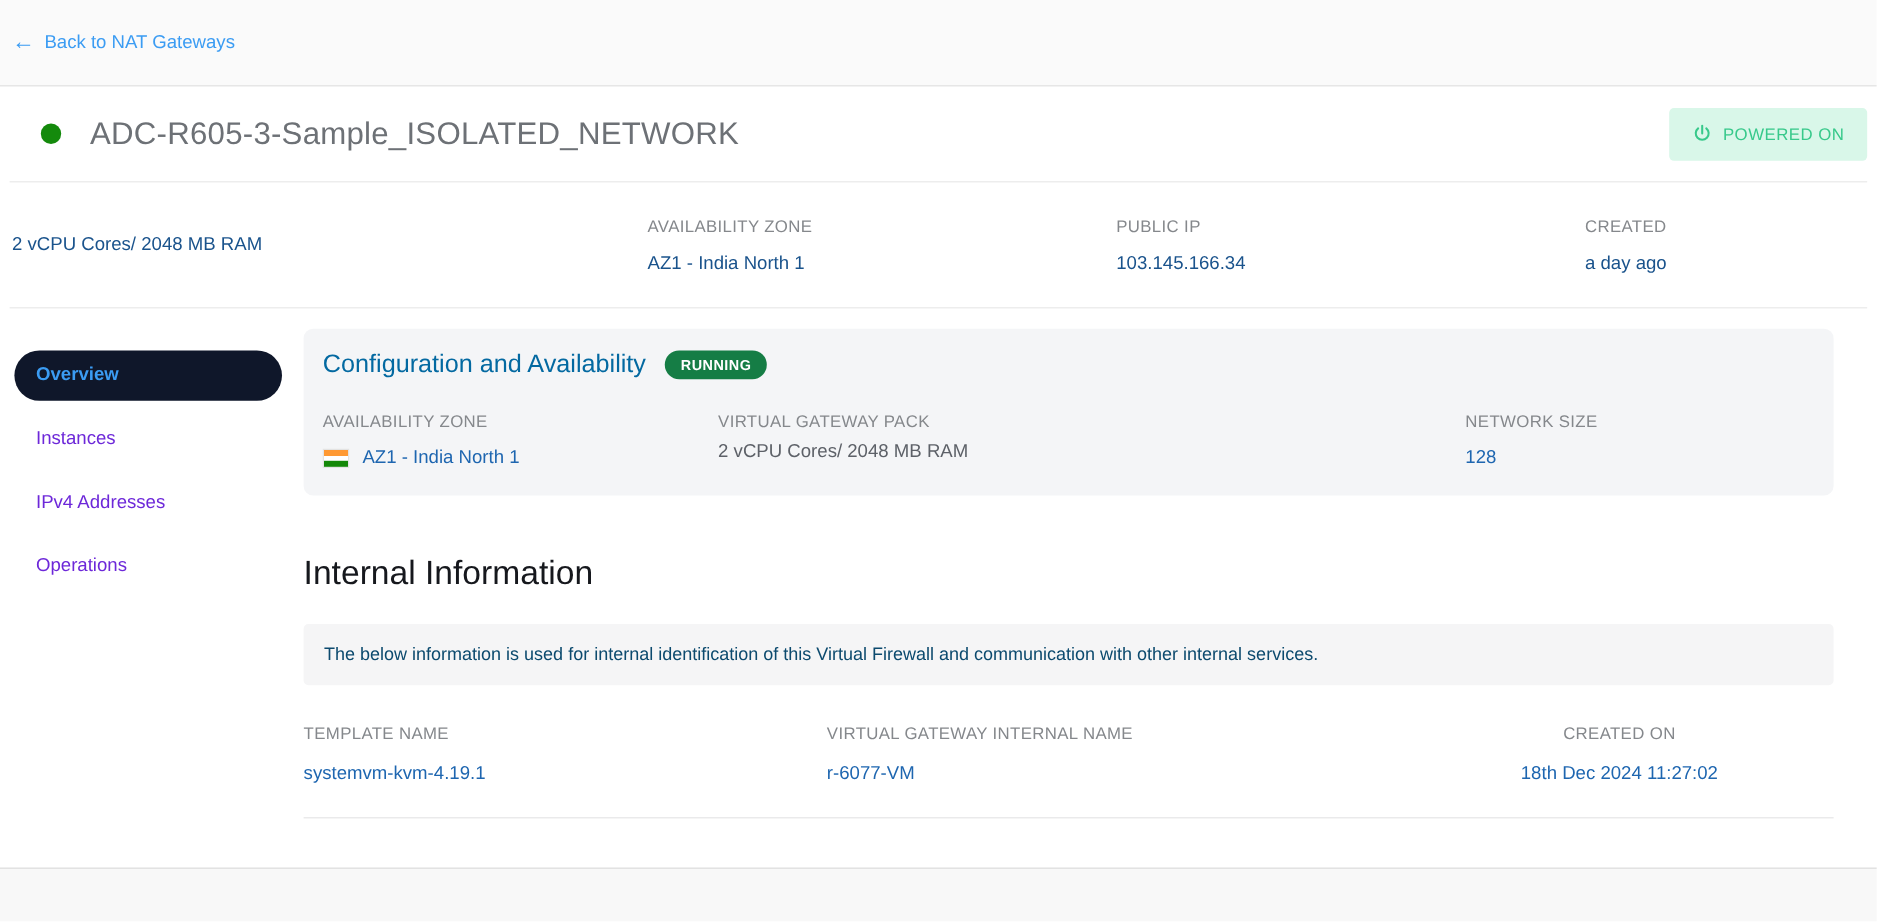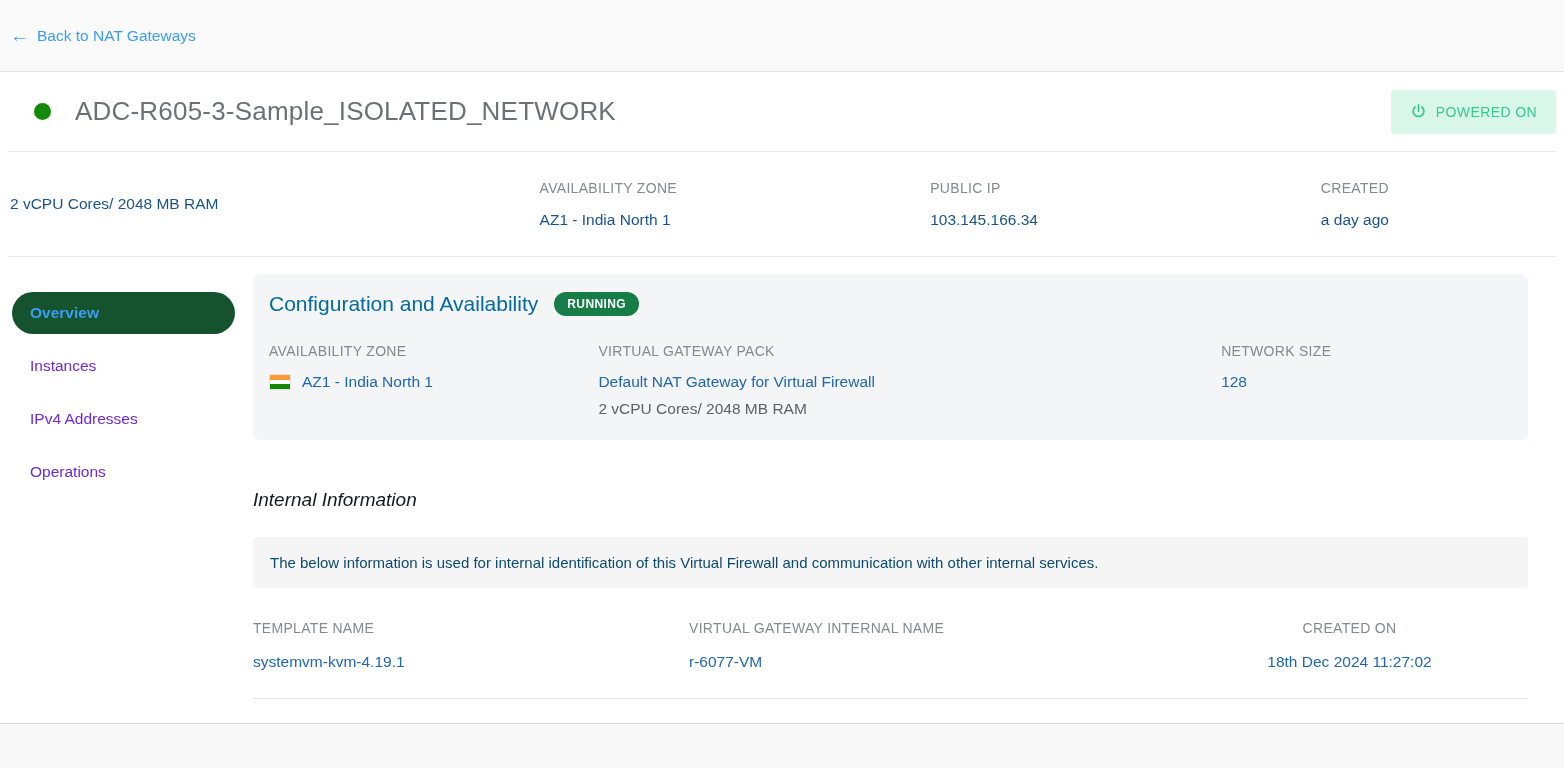--- a/index.html
+++ b/index.html
@@ -116,21 +116,21 @@
   .side-item {
     font-size: 15.5px;
     color: #6d28d9;
     padding: 12px 18px;
     margin-bottom: 11px;
     border-radius: 24px;
     cursor: pointer;
     white-space: nowrap;
   }
   .side-item.active {
-    background: #14532d;
+    background: #0f172a;
     color: var(--accent-blue);
     font-weight: 700;
   }
 
   .main-col {
     flex: 1 1 auto;
     margin-right: 36px;
     min-width: 0;
   }
 
@@ -182,24 +182,23 @@
   .sub-value {
     margin-top: 9px;
     font-size: 15.5px;
     color: #5d6168;
   }
   .link { cursor: pointer; }
 
   
   .section-title {
     margin-top: 49px;
-    font-size: 19px;
+    font-size: 28px;
     color: #16181d;
     font-weight: 500;
-    font-style: italic;
   }
   .note-box {
     margin-top: 26px;
     background: #f5f5f6;
     border-radius: 4px;
     padding: 17px 17px;
     font-size: 15px;
     color: #0c4a6e;
   }
   .info-grid {
@@ -295,21 +294,20 @@
             <span class="india-flag">
               <span class="band saffron"></span>
                 <span class="band white"></span>
                 <span class="band green"></span>
             </span>
             <span class="field-value link">AZ1 - India North 1</span>
           </div>
         </div>
         <div>
           <div class="field-label">VIRTUAL GATEWAY PACK</div>
-          <div class="field-value link">Default NAT Gateway for Virtual Firewall</div>
           <div class="sub-value">2 vCPU Cores/ 2048 MB RAM</div>
         </div>
         <div>
           <div class="field-label">NETWORK SIZE</div>
           <div class="field-value">128</div>
         </div>
       </div>
     </div>
 
     <h2 class="section-title">Internal Information</h2>

